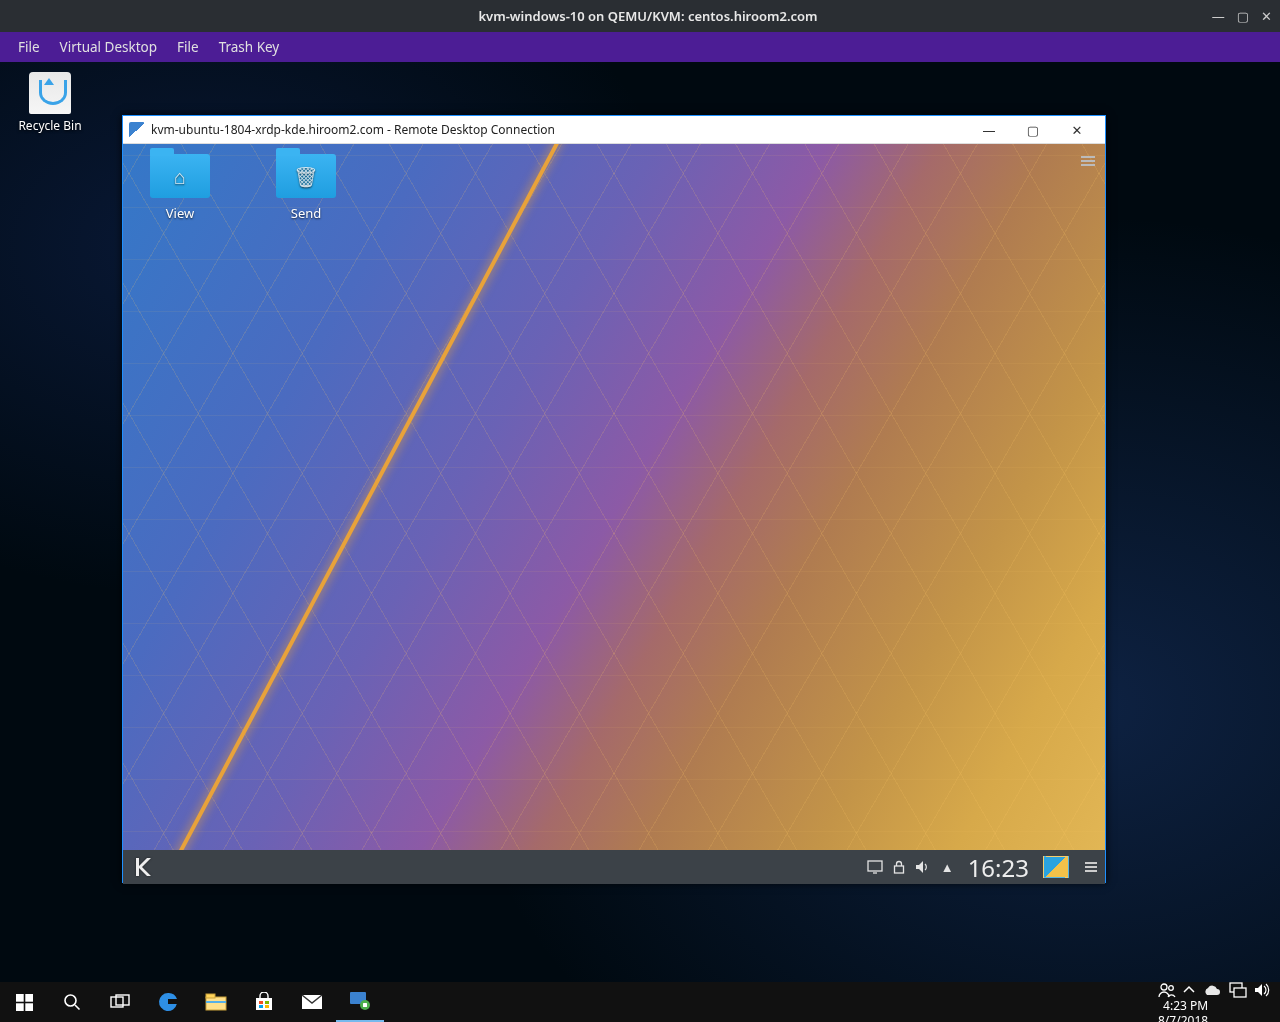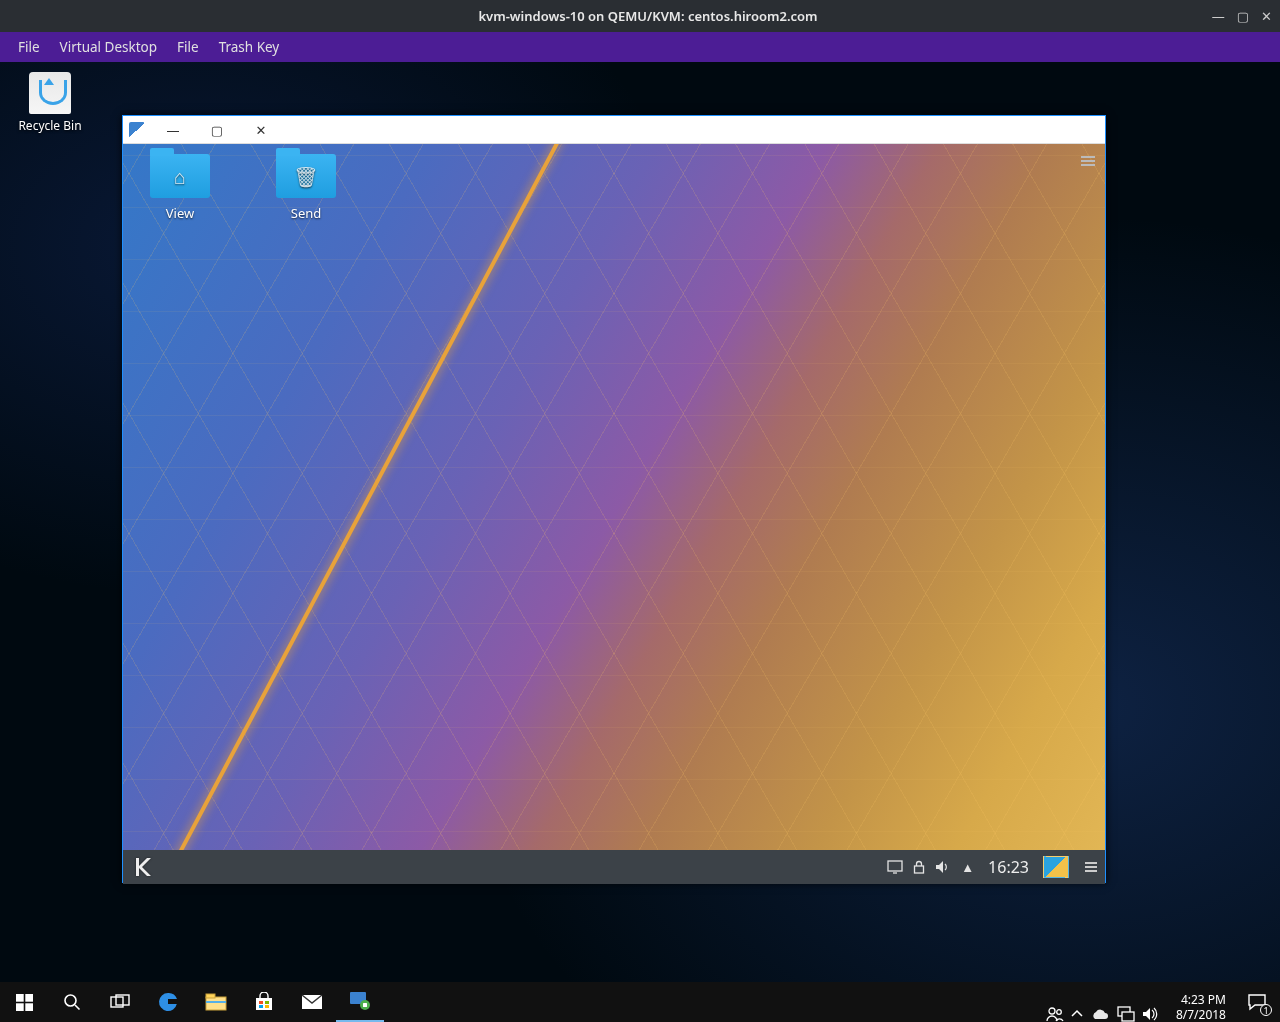--- a/index.html
+++ b/index.html
@@ -242,21 +242,21 @@
   cursor:pointer;
 }
 .kde-panel .kicker svg { filter: drop-shadow(0 0 1px rgba(0,0,0,0.5)); }
 .kde-panel .flex1 { flex: 1; }
 .kde-panel .tray {
   display:flex;
   align-items:center;
   gap:10px;
 }
 .kde-panel .tray .tic { cursor:pointer; display:flex; align-items:center; font-size: 13px; color:#e4e4e4;}
-.kde-panel .clock { font-size: 16px; padding: 0 4px;}
+.kde-panel .clock { font-size: 24px; padding: 0 4px;}
 .kde-panel .show-desk {
   width: 26px; height: 22px;
   background: linear-gradient(135deg,#2aa3e0 50%, #f2c14a 50%);
   cursor:pointer;
   border: 1px solid rgba(255,255,255,0.2);
 }
 .kde-panel .panel-ham div { width: 12px; height: 2px; background: #ccc; margin: 2px 0; }
 .kde-panel .panel-ham { cursor:pointer; margin-left: 6px; margin-right: 2px;}
 
 
@@ -272,22 +272,23 @@
 .task-btn {
   width: 48px; height: 40px;
   display:flex; align-items:center; justify-content:center;
   cursor:pointer;
 }
 .task-btn svg { display:block; }
 
 .tray-win {
   margin-left: auto;
   display:flex;
-  align-items:flex-end;
+  align-items:flex-start;
   height:100%;
+  flex-direction:column;
 }
 .systray {
   display:flex;
   align-items:center;
   gap:7px;
   padding: 0 8px;
 }
 .systray .sic { cursor:pointer; color:#eee; display:flex; align-items:center; font-size:14px;}
 .win-clock {
   font-size: 12px;
@@ -336,20 +337,21 @@
 <div class="win10-desktop">
 
   <div class="recycle-bin">
     <div class="rb-icon"></div>
     <span>Recycle Bin</span>
   </div>
 
   <div class="rdp-window">
     <div class="rdp-titlebar">
       <div class="rdp-icon"></div>
+      <div class="title-text">kvm-ubuntu-1804-xrdp-kde.hiroom2.com - Remote Desktop Connection</div>
       <div class="rdp-winctl">
         <div class="ctl">—</div>
         <div class="ctl">▢</div>
         <div class="ctl">✕</div>
       </div>
     </div>
 
     <div class="kde-desktop">
       <div class="kde-hamburger">
         <div></div>

